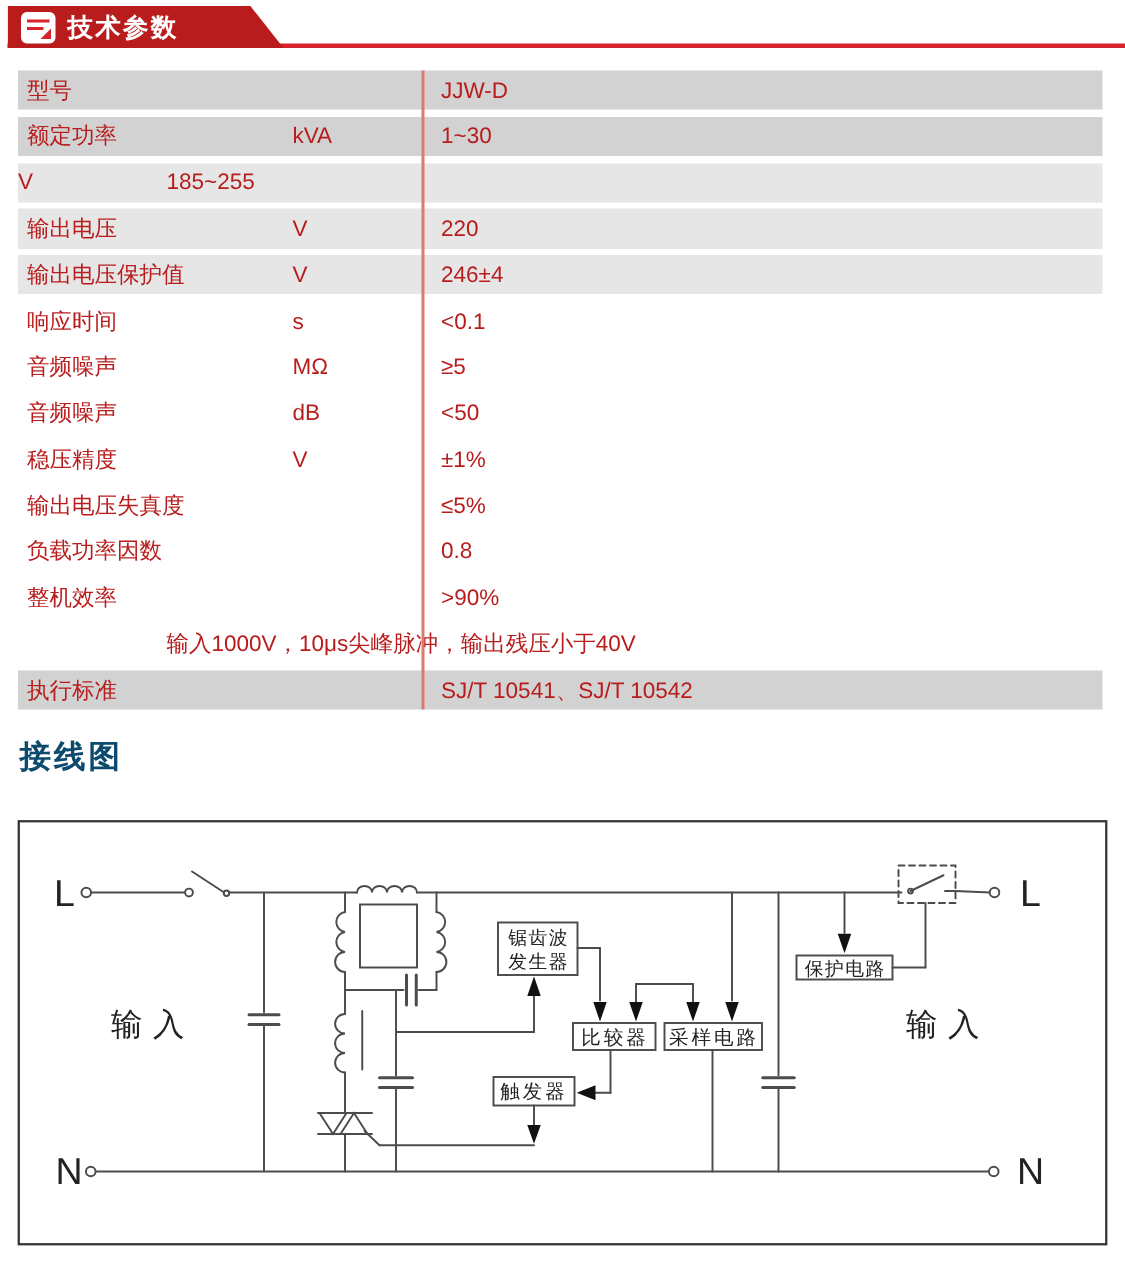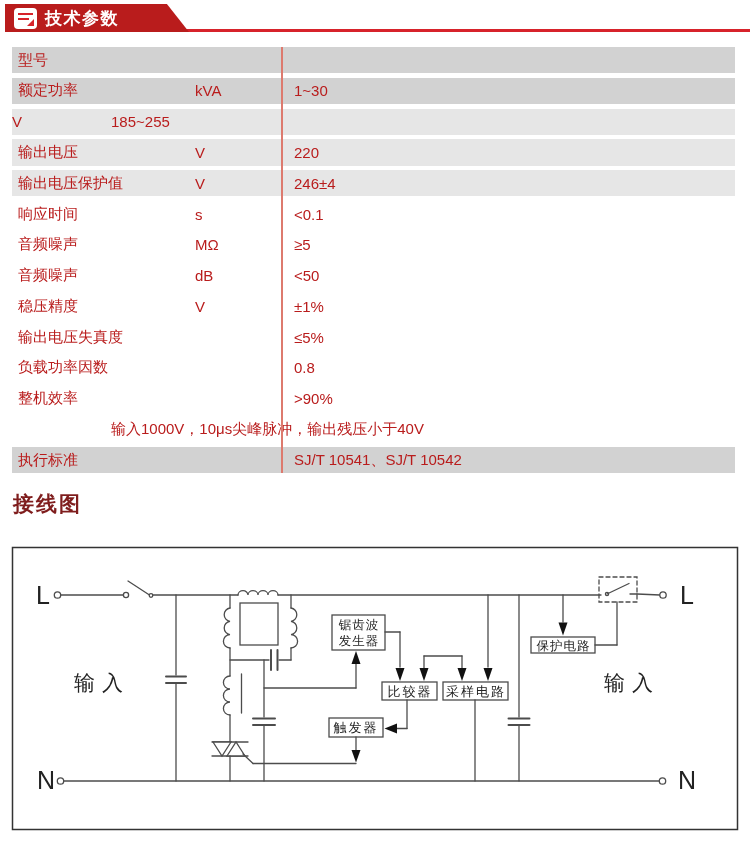--- a/index.html
+++ b/index.html
@@ -26,21 +26,21 @@
   .shade-dark  { background:#d2d2d2; }
   .shade-light { background:#e6e6e6; }
   .shade-none  { background:transparent; }
   .c-name  { width:183px; padding-left:6px; white-space:nowrap; }
   .c-unit  { width:86px;  white-space:nowrap; }
   .c-value { flex:1; padding-left:13px; white-space:nowrap; }
   .red-divider { position:absolute; left:269px; top:0; bottom:0; width:2px; background:#dd7a6e; }
 
   
   .section-title { position:absolute; left:13px; top:490px; font-size:21px; font-weight:bold;
-                   color:#7f1d1d; letter-spacing:2px; }
+                   color:#0c4a6e; letter-spacing:2px; }
   svg.diagram { position:absolute; left:0; top:0; }
   svg.diagram text { fill:#222222; }
   .blk-label { font-size:13px; letter-spacing:2px; text-anchor:middle; }
   .blk-label-sm { font-size:12.5px; letter-spacing:1px; text-anchor:middle; }
   .term-label { font-size:25px; text-anchor:middle; fill:#111; }
   .io-label { font-size:21px; letter-spacing:7px; fill:#333; }
 </style>
 </head>
 <body>
 
@@ -54,20 +54,21 @@
         <div class="fold"></div>
     </div>
     <span class="badge-label">技术参数</span>
   </div>
 
   <div class="spec-table" id="spec-table">
     <div class="red-divider"></div>
   <div class="row shade-dark">
         <span class="c-name">型号</span>
         <span class="c-unit"></span>
+        <span class="c-value">JJW-D</span>
       </div>
       <div class="row shade-dark">
         <span class="c-name">额定功率</span>
         <span class="c-unit">kVA</span>
         <span class="c-value">1~30</span>
       </div>
       <div class="row shade-light">
         <span class="c-unit">V</span>
         <span class="c-value">185~255</span>
       </div>

